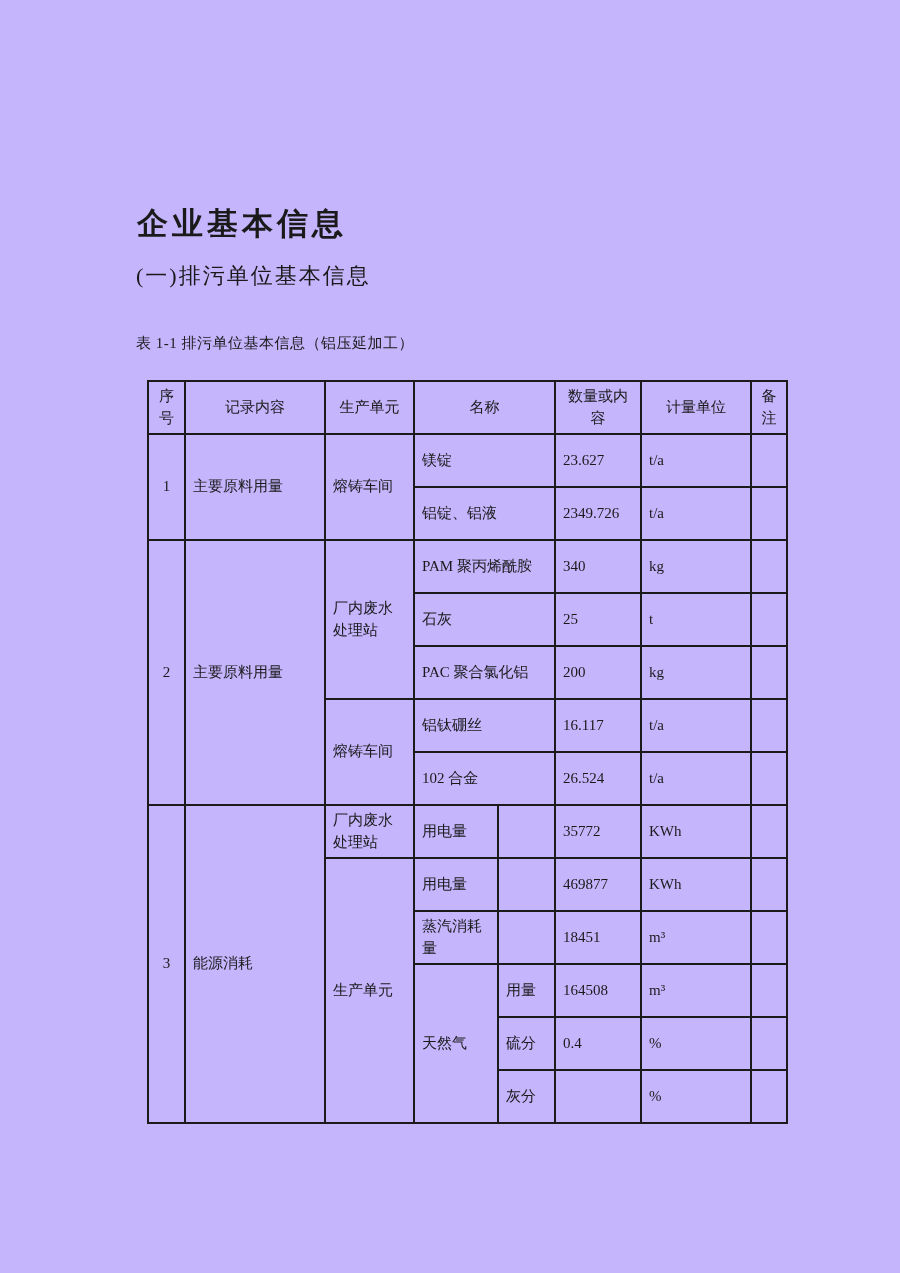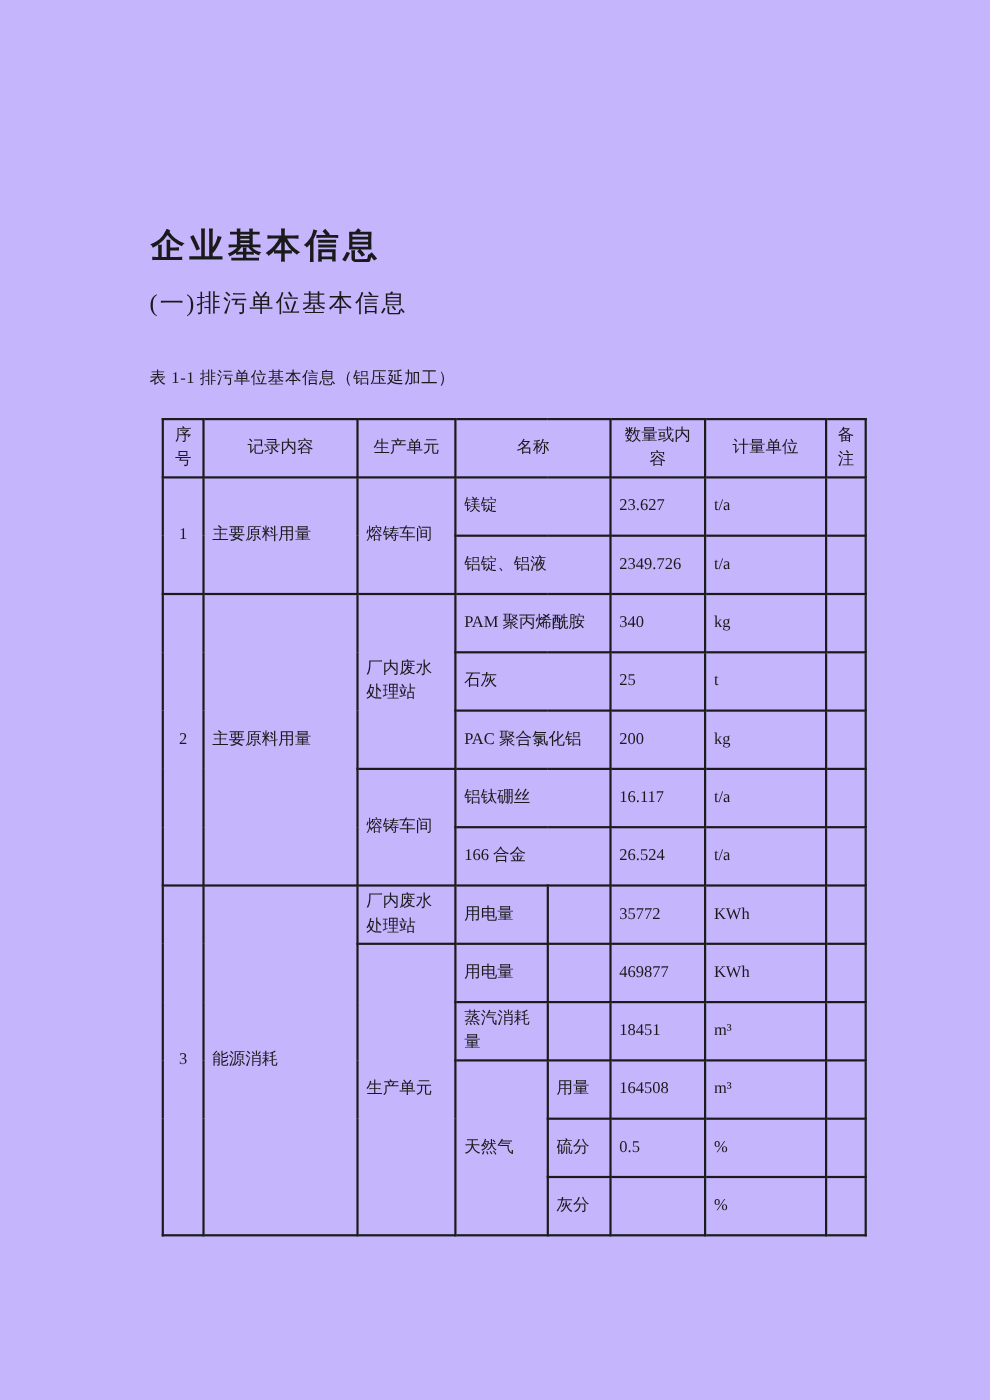--- a/index.html
+++ b/index.html
@@ -132,21 +132,21 @@
       <td></td>
     </tr>
     <tr>
       <td rowspan="2">熔铸车间</td>
       <td colspan="2">铝钛硼丝</td>
       <td>16.117</td>
       <td>t/a</td>
       <td></td>
     </tr>
     <tr>
-      <td colspan="2">166 合金</td>
+      <td colspan="2">102 合金</td>
       <td>26.524</td>
       <td>t/a</td>
       <td></td>
     </tr>
 
     <tr>
       <td rowspan="6" class="c-center">3</td>
       <td rowspan="6">能源消耗</td>
       <td>厂内废水处理站</td>
       <td>用电量</td>
@@ -172,21 +172,21 @@
     </tr>
     <tr>
       <td rowspan="3">天然气</td>
       <td>用量</td>
       <td>164508</td>
       <td>m³</td>
       <td></td>
     </tr>
     <tr>
       <td>硫分</td>
-      <td>0.5</td>
+      <td>0.4</td>
       <td>%</td>
       <td></td>
     </tr>
     <tr>
       <td>灰分</td>
       <td></td>
       <td>%</td>
       <td></td>
     </tr>
 

